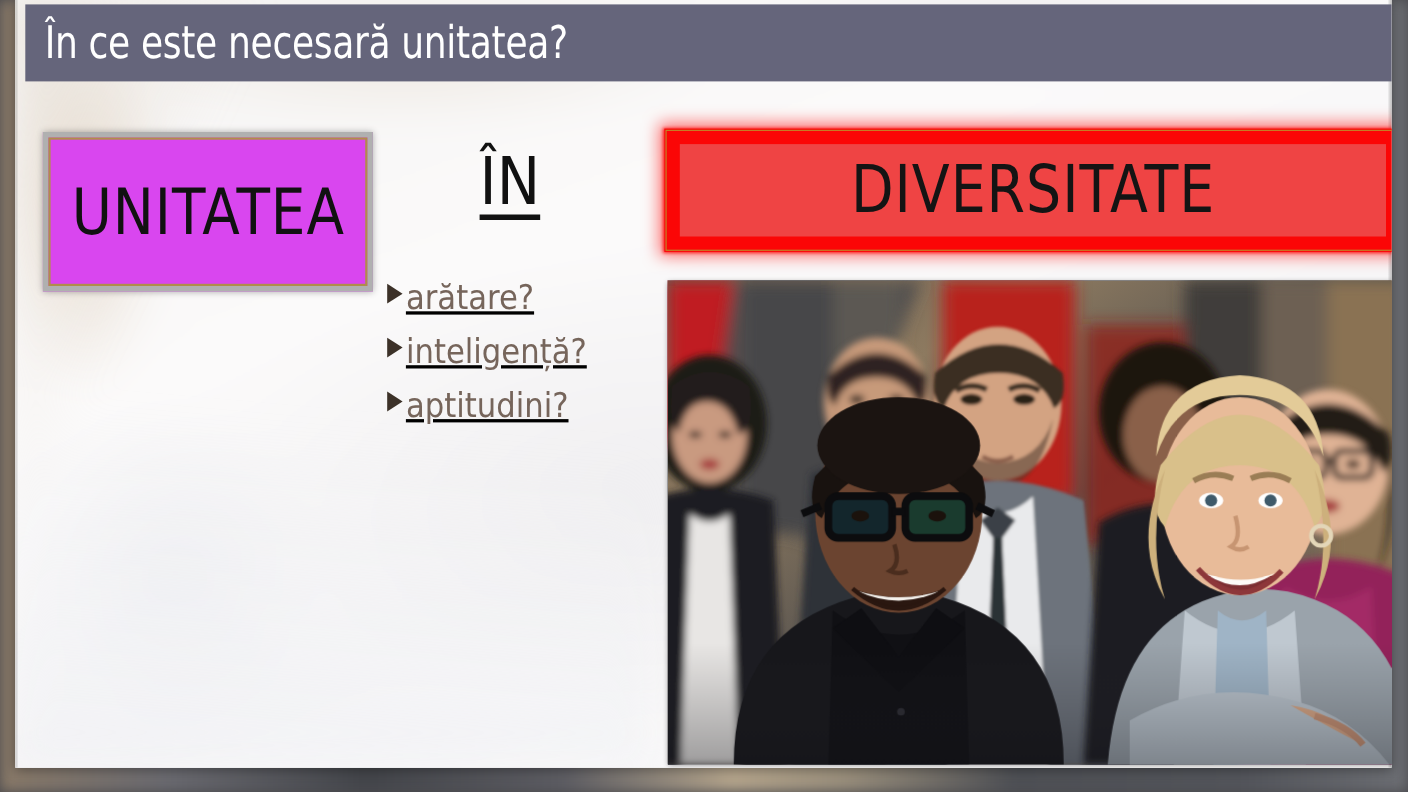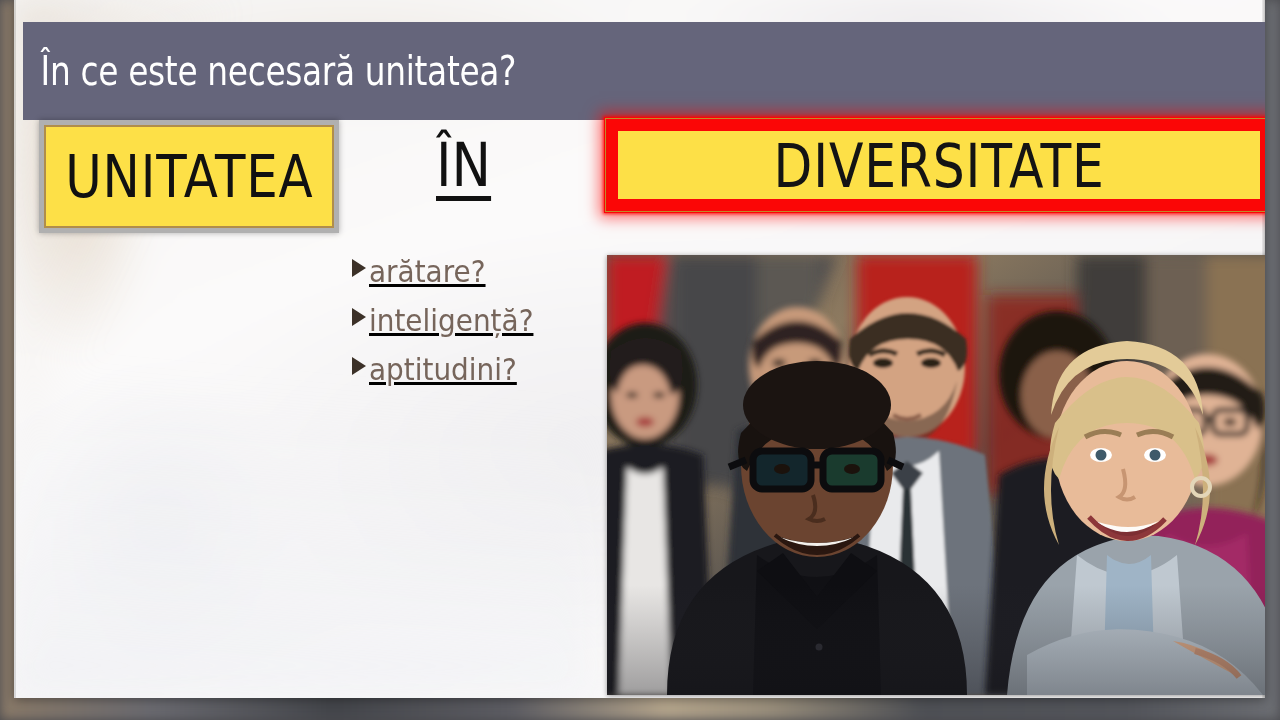--- a/index.html
+++ b/index.html
@@ -67,23 +67,23 @@
       linear-gradient(5deg,
         rgba(238,240,244,0.55) 0%,
         rgba(255,255,255,0.0) 45%);
     filter: blur(16px);
   }
 
   
   .header-bar {
     position: absolute;
     left: 9px;
-    top: 22px;
+    top: 4px;
     width: 1252px;
-    height: 98px;
+    height: 70px;
     background: #65657b;
     display: flex;
     align-items: center;
   }
   .header-title {
     color: #ffffff;
     font-family: "DejaVu Sans", sans-serif;
     font-size: 41px;
     font-weight: 400;
     letter-spacing: -0.4px;
@@ -93,23 +93,23 @@
     transform-origin: left center;
     white-space: nowrap;
   }
 
   
   .unitatea-box {
     position: absolute;
     left: 25px;
     top: 120px;
     width: 300px;
-    height: 113px;
+    height: 145px;
     box-sizing: border-box;
-    background: #fde047;
+    background: #d946ef;
     border: 5px solid #b0b0b0;
     box-shadow: 0 0 6px rgba(0,0,0,0.30);
     display: flex;
     align-items: center;
     justify-content: center;
   }
   .unitatea-inner {
     position: absolute;
     inset: 0;
     border: 2px solid #b08d4b;
@@ -141,29 +141,29 @@
     transform-origin: left top;
     white-space: nowrap;
   }
 
   
   .diversitate-box {
     position: absolute;
     left: 590px;
     top: 117px;
     width: 670px;
-    height: 96px;
+    height: 112px;
     box-sizing: border-box;
-    background: #fde047;
+    background: #ef4444;
     border: 14px solid #fb0606;
     box-shadow:
       0 0 14px 5px rgba(255,0,0,0.55),
       0 0 3px 1px rgba(255,0,0,0.8);
     display: flex;
-    align-items: flex-start;
+    align-items: center;
     justify-content: center;
   }
   .diversitate-inner-line {
     position: absolute;
     inset: -13px;
     border: 1px solid #c08a2a;
     pointer-events: none;
   }
   .diversitate-text {
     font-family: "DejaVu Sans", sans-serif;

